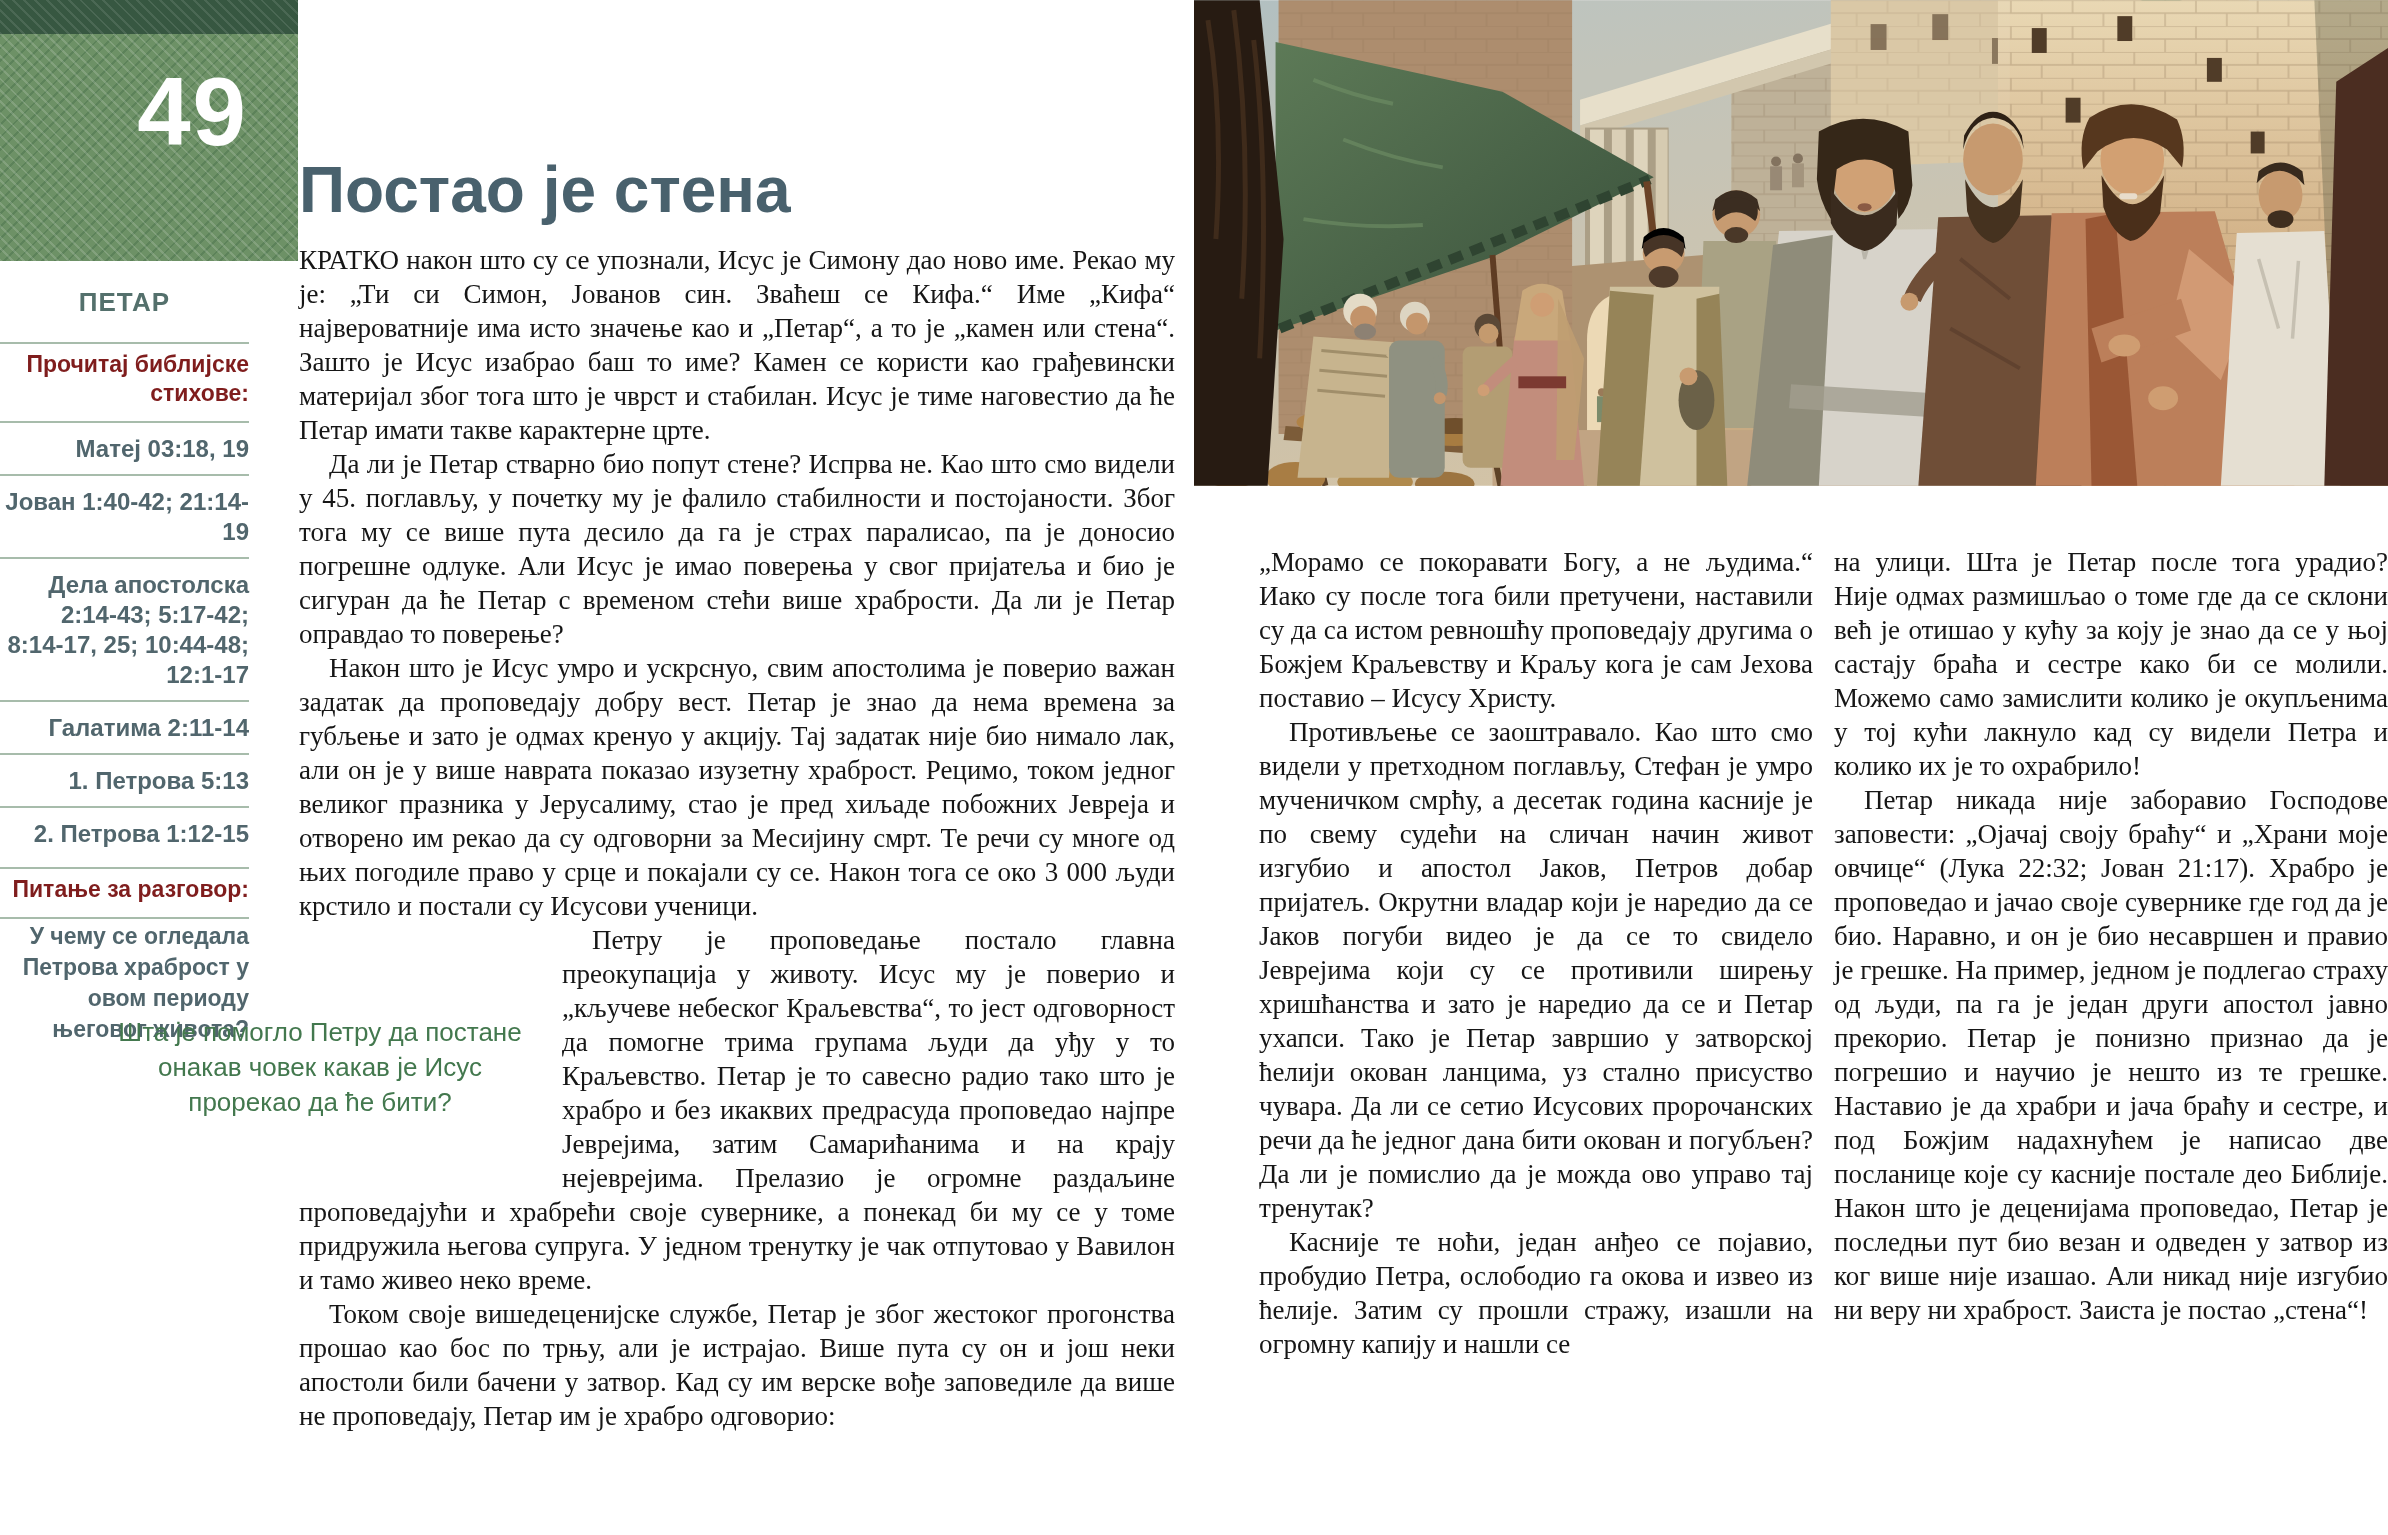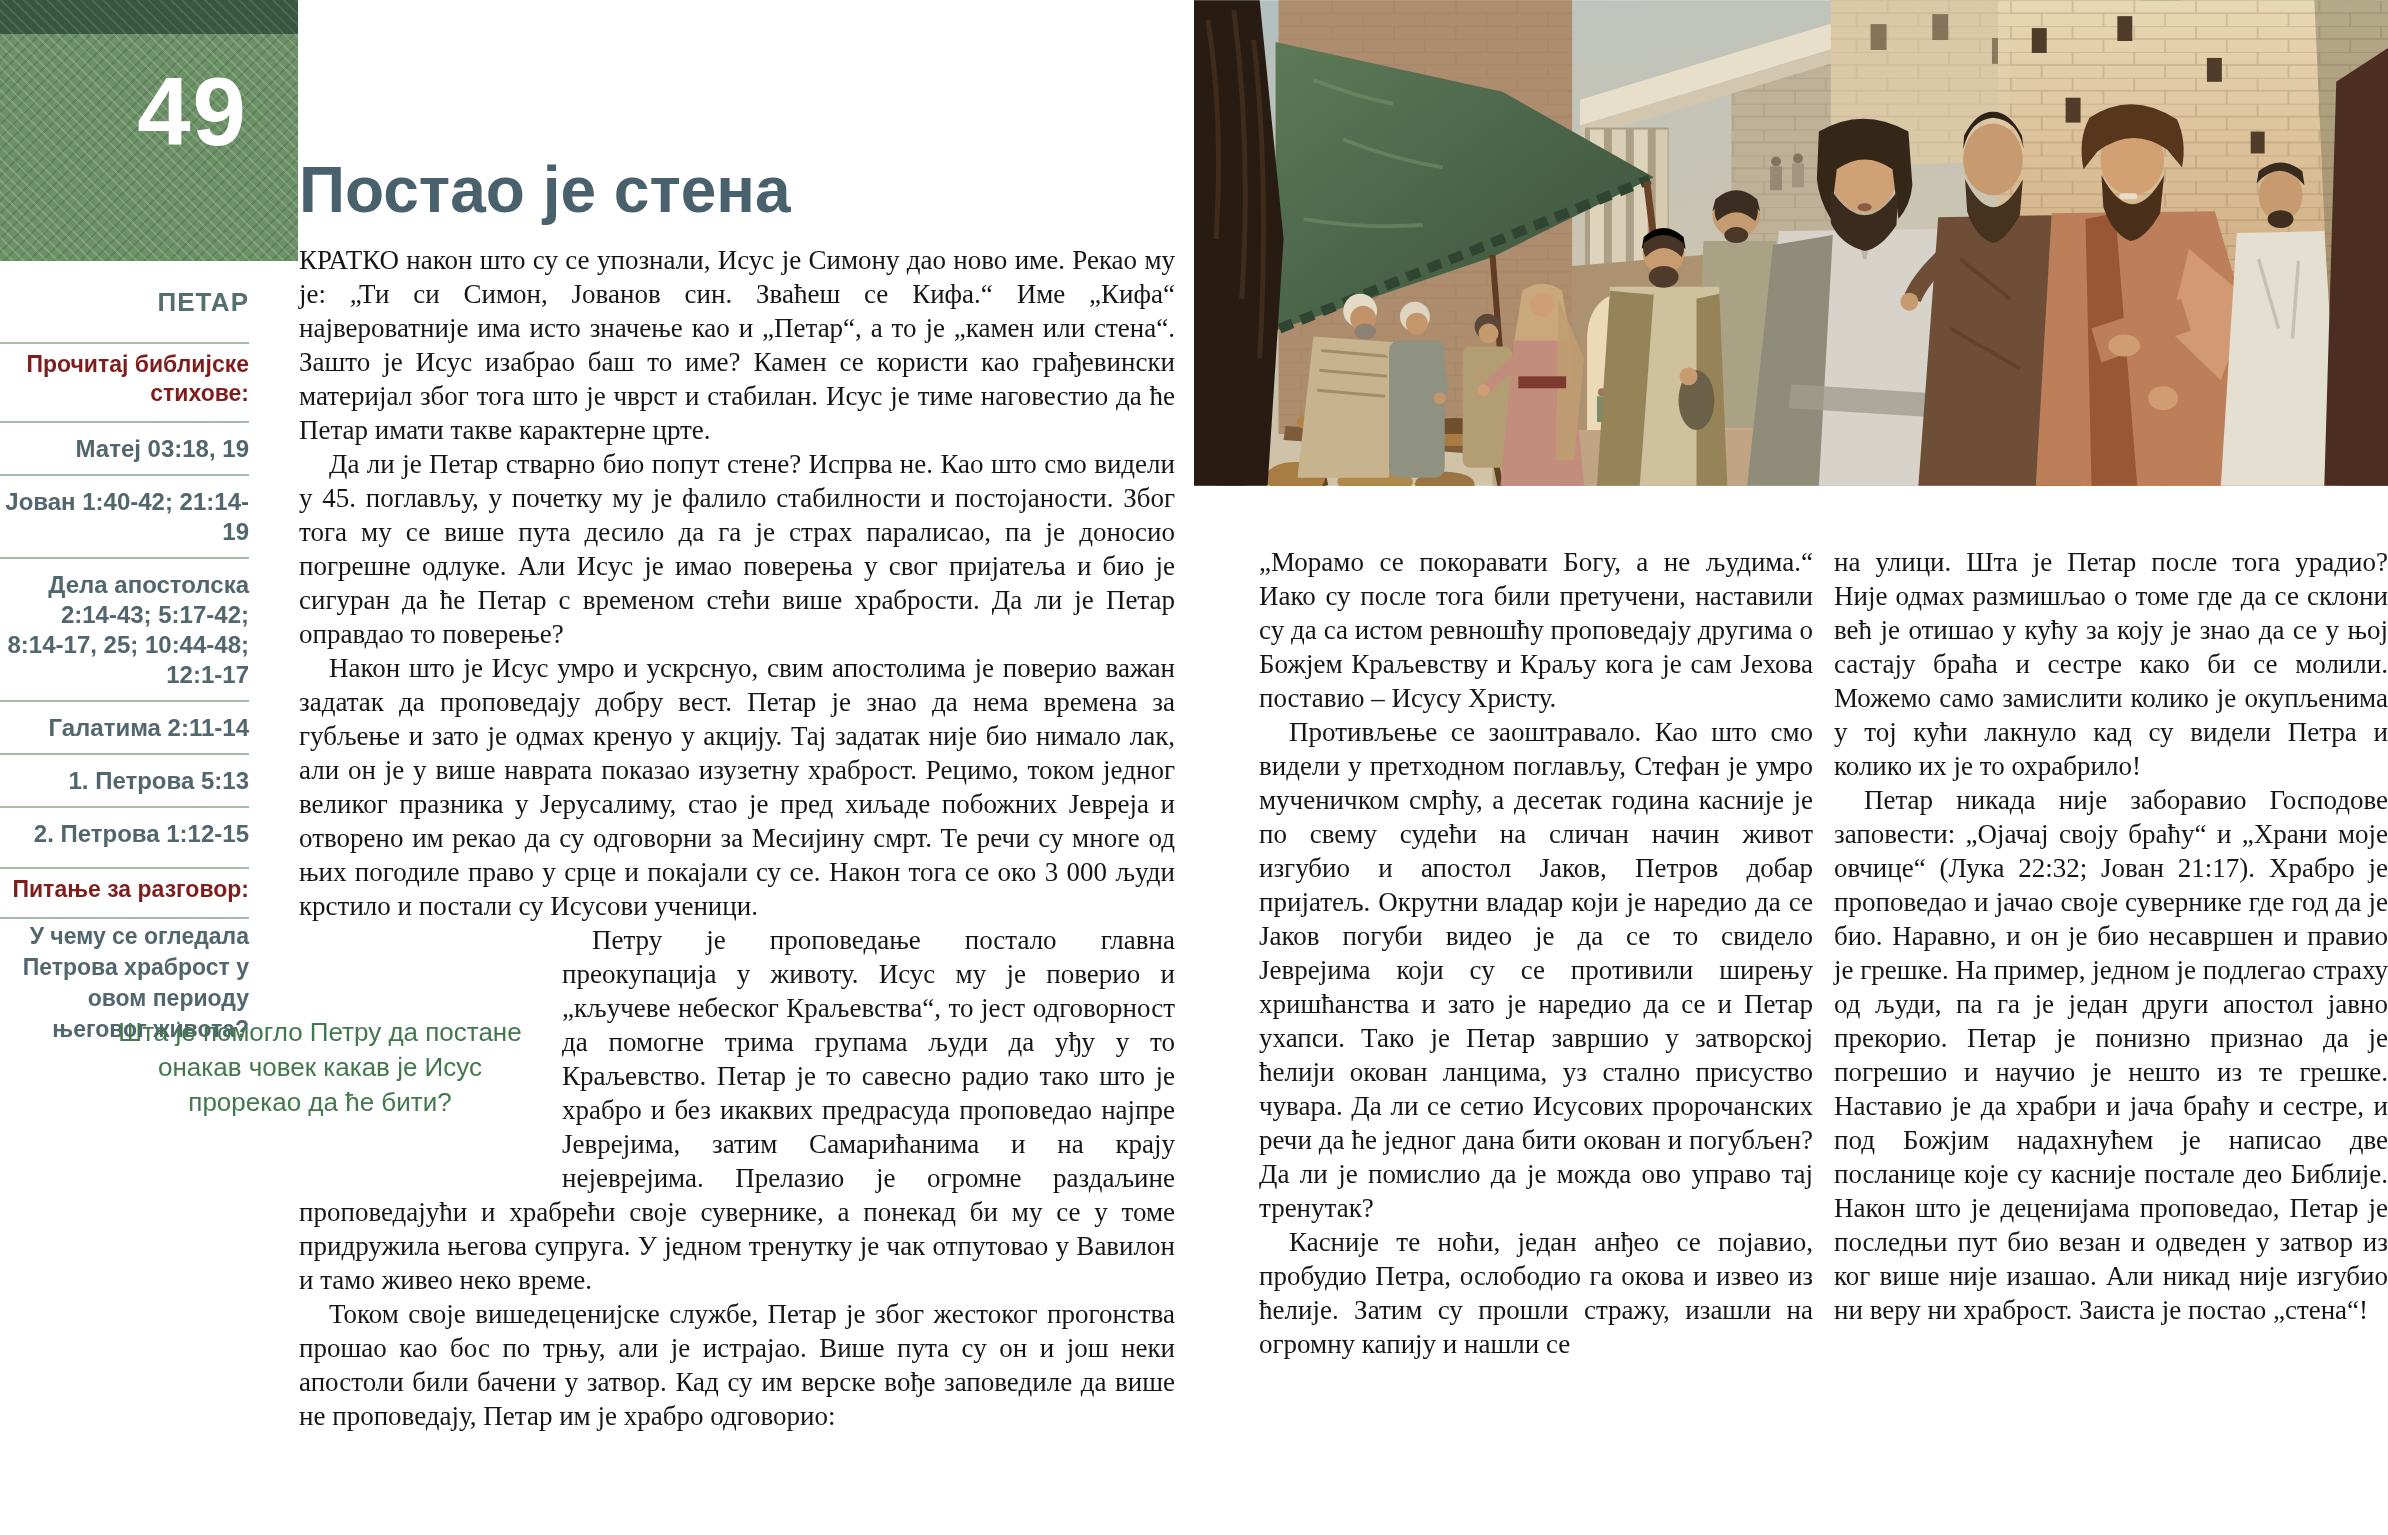--- a/index.html
+++ b/index.html
@@ -26,21 +26,21 @@
     font-weight:bold;font-size:96px;line-height:1;color:#ffffff;letter-spacing:2px;
   }
   .sidebar{
     position:absolute;left:0;top:261px;width:249px;
     font-family:"Liberation Sans","DejaVu Sans",sans-serif;
     text-align:right;
   }
   .sidebar .cell{border-bottom:2px solid #a7bcab;}
   .sidebar .cell.last{border-bottom:none;}
   .person{
-    padding:26px 0 24px;font-weight:bold;font-size:26px;color:#54706c;letter-spacing:1px;
+    padding:26px 0 24px;font-weight:bold;font-size:26px;color:#54706c;letter-spacing:1px;text-align:center;
   }
   .green-label{
     padding:6px 0 13px;font-weight:bold;font-size:23px;line-height:29px;color:#7f1d1d;
   }
   .scripture{
     padding:11px 0 10px;font-weight:bold;font-size:24px;line-height:30px;color:#51666d;
   }
   .scripture.roomy{padding-bottom:18px;}
   .sidebar .question{
     padding:2px 0 0;font-weight:bold;font-size:23px;line-height:31px;color:#51666d;

